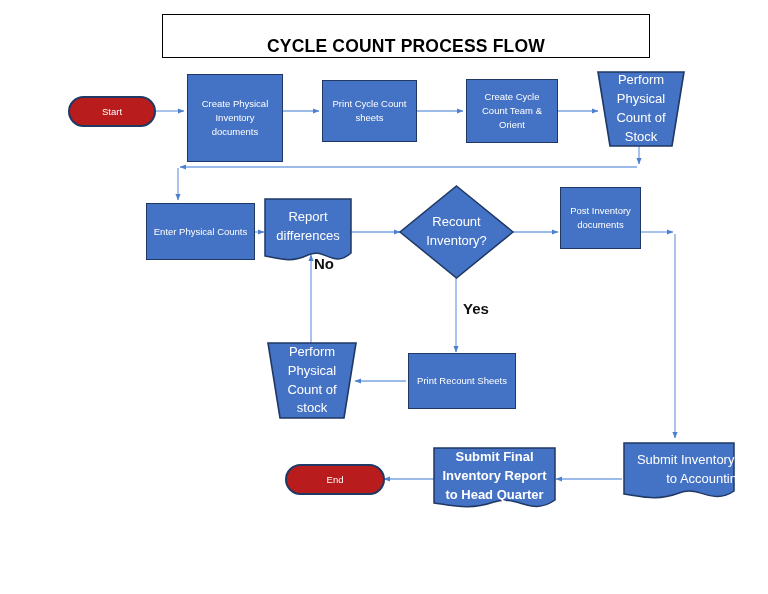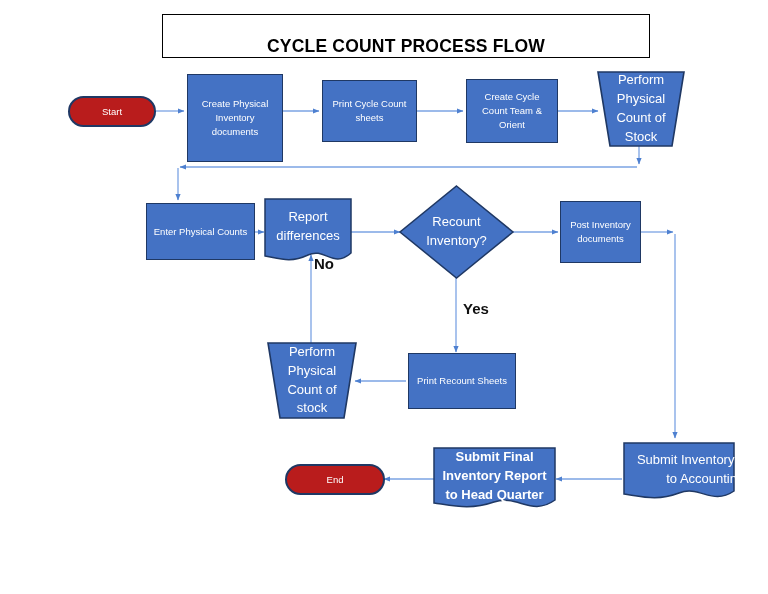--- a/index.html
+++ b/index.html
@@ -183,21 +183,21 @@
 
 <div class="node-svg-wrap" style="left:400px; top:186px; width:113px; height:92px;">
   <svg width="113" height="92" viewBox="0 0 113 92">
     <polygon points="56.5,0 113,46 56.5,92 0,46" fill="#4472C4" stroke="#1F3864" stroke-width="1.5"></polygon>
   </svg>
   <div class="node-label-overlay">
     <span>Recount Inventory?</span>
   </div>
 </div>
 
-<div class="node rect" style="left:560px; top:201px; width:81px; height:62px;">
+<div class="node rect" style="left:560px; top:187px; width:81px; height:62px;">
   <span>Post Inventory documents</span>
 </div>
 
 <div class="node-svg-wrap" style="left:268px; top:343px; width:88px; height:75px;">
   <svg width="88" height="75" viewBox="0 0 88 75">
     <polygon points="0,0 88,0 76,75 12,75" fill="#4472C4" stroke="#1F3864" stroke-width="1.6"></polygon>
   </svg>
   <div class="node-label-overlay">
     <span>Perform Physical Count of stock</span>
   </div>

